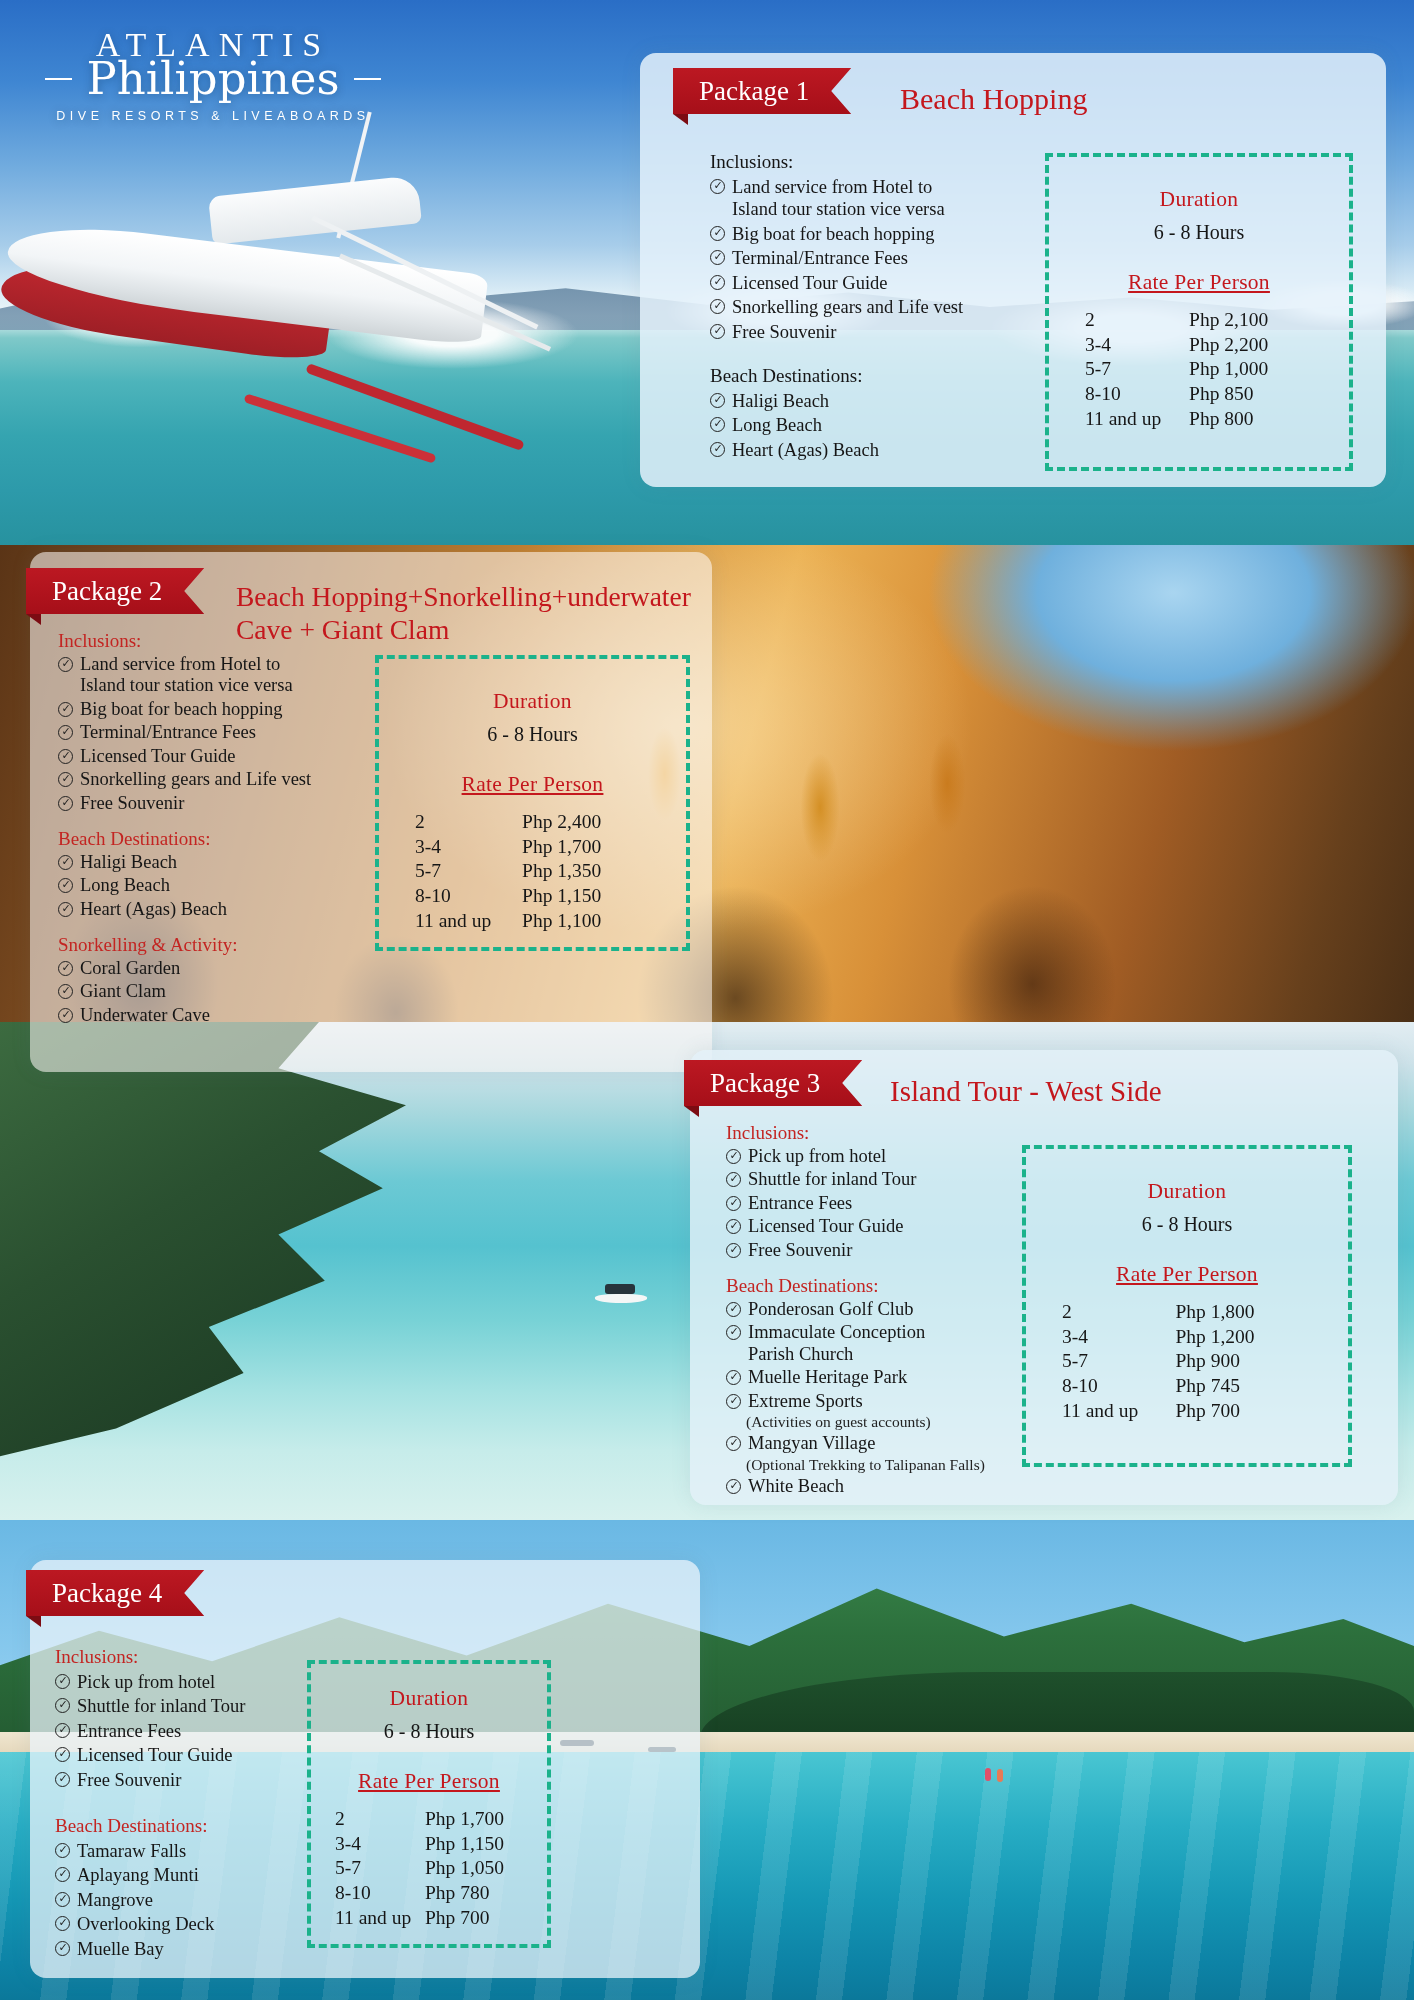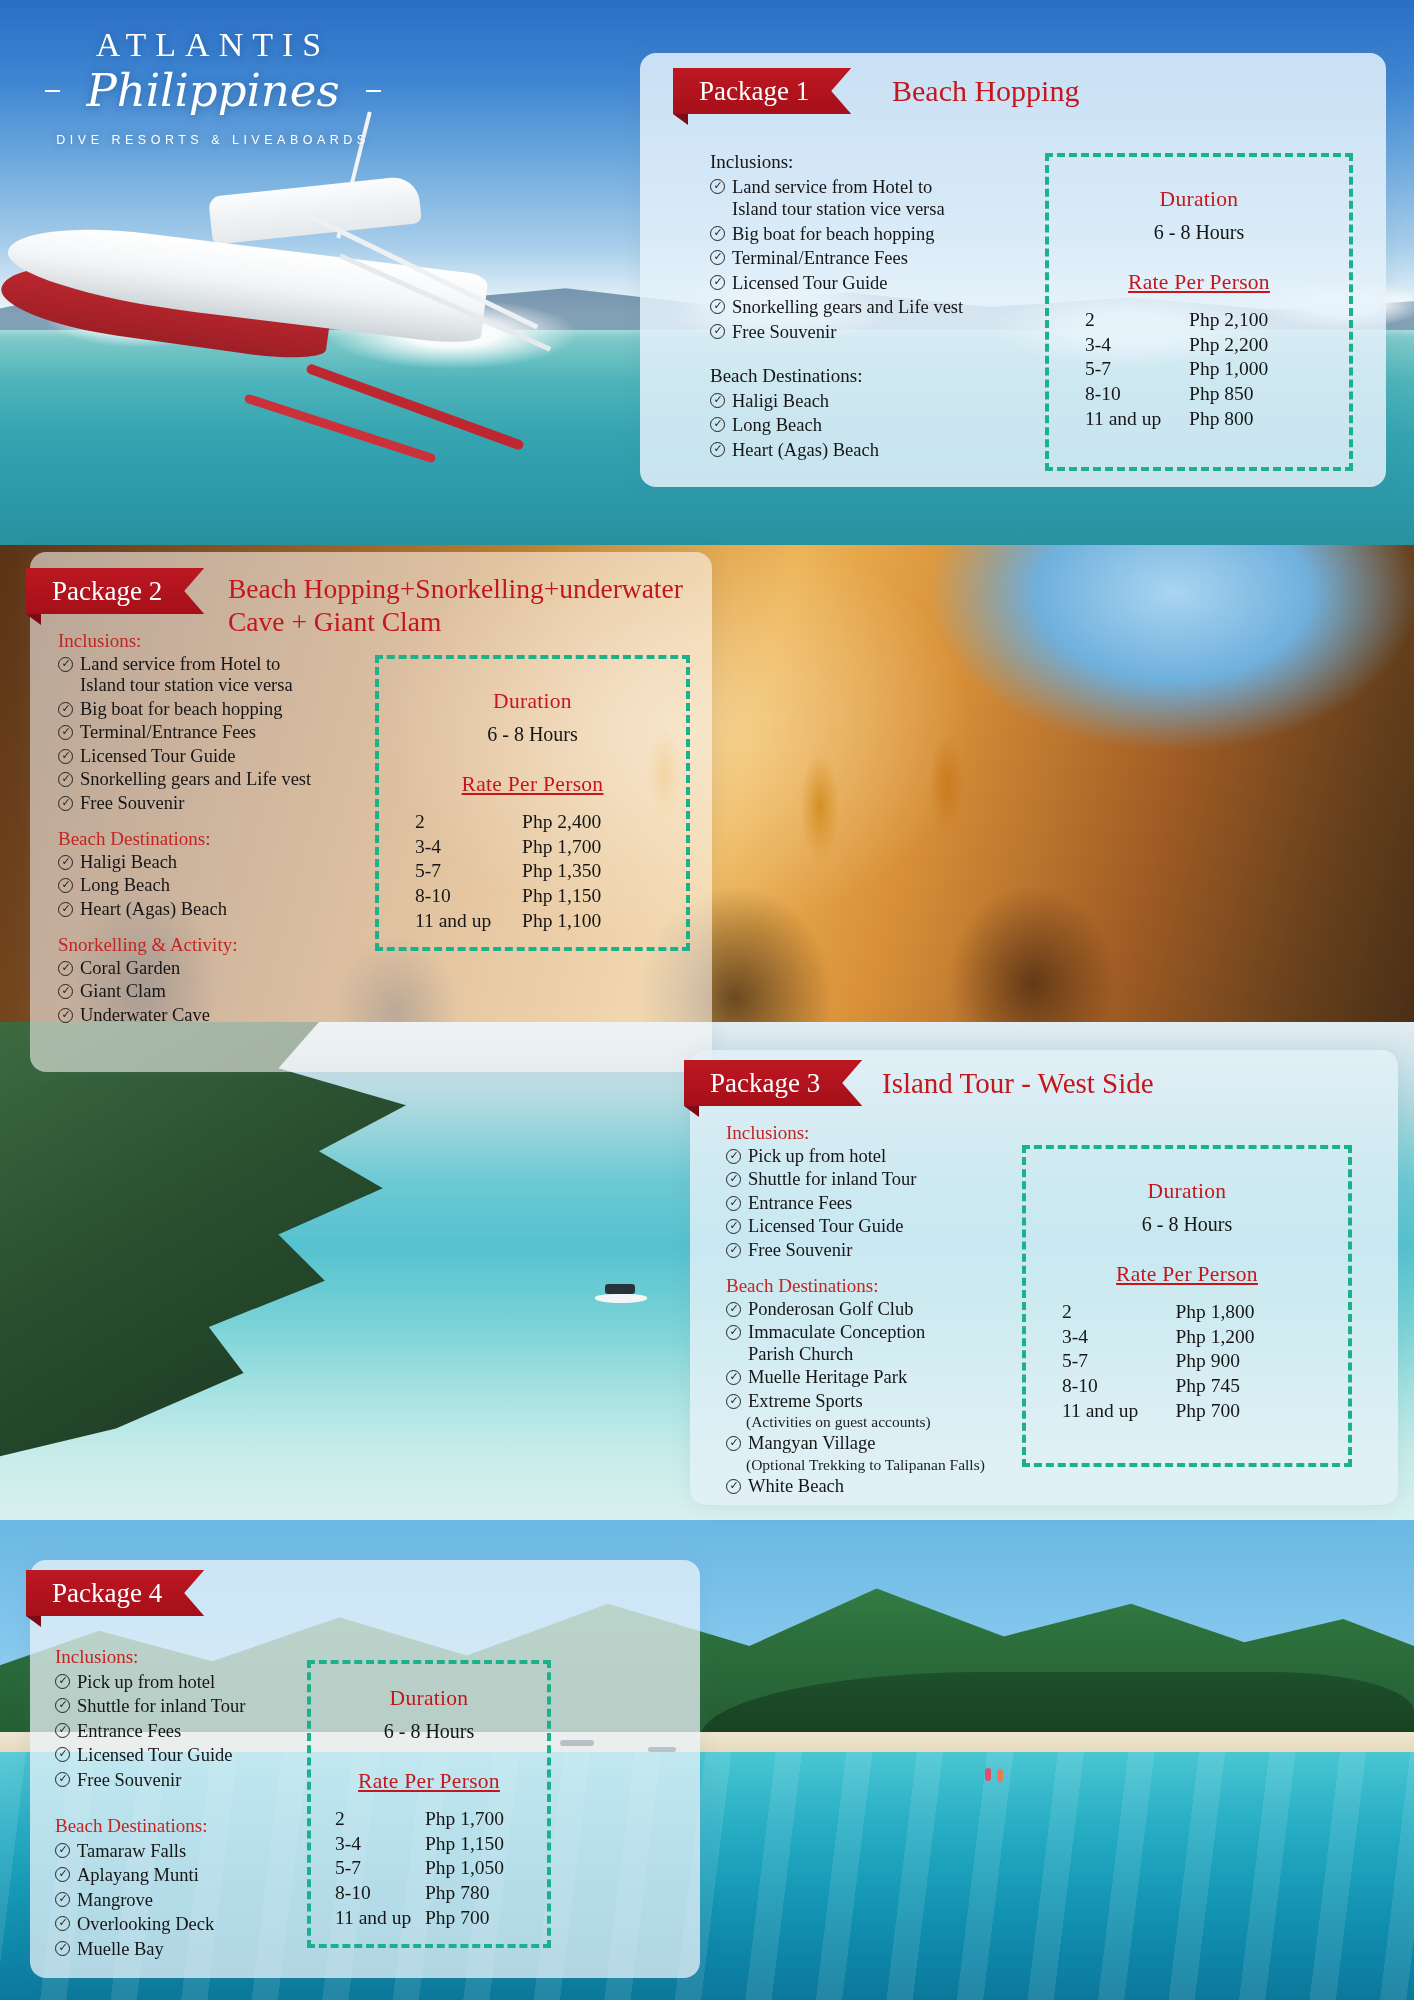--- a/index.html
+++ b/index.html
@@ -73,42 +73,42 @@
   .b4-boat2{left:648px;top:227px;width:28px;height:5px;background:#24343a;border-radius:3px;}
   .b4-people{left:985px;top:248px;width:6px;height:13px;background:#e0506a;border-radius:3px;
     box-shadow:12px 1px 0 0 #e87a55;}
 
   
   .logo{position:absolute;left:45px;top:26px;width:336px;text-align:center;color:#fff;z-index:3;
     text-shadow:0 1px 8px rgba(10,40,70,.35);}
   .logo-title{font-size:34px;letter-spacing:9px;font-weight:normal;margin:0;}
   .logo-script-row{display:flex;align-items:center;justify-content:center;gap:10px;margin-top:-16px;}
   .logo-dash{width:34px;height:2px;background:#fff;}
-  .logo-script{font-family:"DejaVu Serif",serif;font-style:italic;font-size:45px;font-weight:normal;margin:16px;}
+  .logo-script{font-family:"DejaVu Serif",serif;font-size:45px;font-weight:normal;margin:4px;}
   .logo-tagline{font-family:"Liberation Sans",sans-serif;font-size:12.5px;letter-spacing:4.5px;margin-top:0px;}
 
   
   .panel{z-index:2;border-radius:16px;box-shadow:0 0 20px rgba(90,120,140,.12);}
   .p1{left:640px;top:53px;width:746px;height:434px;background:rgba(228,241,250,.85);}
   .p2{left:30px;top:552px;width:682px;height:520px;background:rgba(250,247,244,.58);}
   .p3{left:690px;top:1050px;width:708px;height:455px;background:rgba(227,240,248,.82);}
   .p4{left:30px;top:1560px;width:670px;height:418px;background:rgba(233,243,249,.75);}
 
   .ribbon-wrap{position:absolute;height:46px;}
   .p1 .ribbon-wrap{left:33px;top:15px;}
   .p2 .ribbon-wrap{left:-4px;top:16px;}
   .p3 .ribbon-wrap{left:-6px;top:10px;}
   .p4 .ribbon-wrap{left:-4px;top:10px;}
   .ribbon-body{height:46px;line-height:46px;padding:0 42px 0 26px;color:#fff;font-size:27px;
     background:linear-gradient(180deg,#bc1822,#a60f19);
     clip-path:polygon(0 0,100% 0,calc(100% - 20px) 50%,100% 100%,0 100%);}
   .ribbon-fold{position:absolute;left:0;top:100%;width:0;height:0;
     border-top:11px solid #7c0c13;border-left:15px solid transparent;}
 
-  .pkg-title{position:absolute;margin:0;font-weight:normal;color:#c4171d;}
+  .pkg-title{position:absolute;margin:8px;font-weight:normal;color:#c4171d;}
   .p1 .pkg-title{left:252px;top:15px;font-size:30px;line-height:46px;}
   .p2 .pkg-title{left:198px;top:20px;font-size:27.5px;line-height:33px;}
   .p3 .pkg-title{left:192px;top:10px;font-size:29px;line-height:46px;}
   .p4 .pkg-title{left:200px;top:4px;font-size:29px;line-height:46px;}
   .pkg-title span{display:block;}
   .pkg-title .t2:empty{display:none;}
 
   .content{position:absolute;font-size:18.5px;line-height:21.5px;}
   .p1 .content{left:70px;top:98px;width:330px;line-height:22.5px;}
   .p2 .content{left:28px;top:78px;width:330px;}

